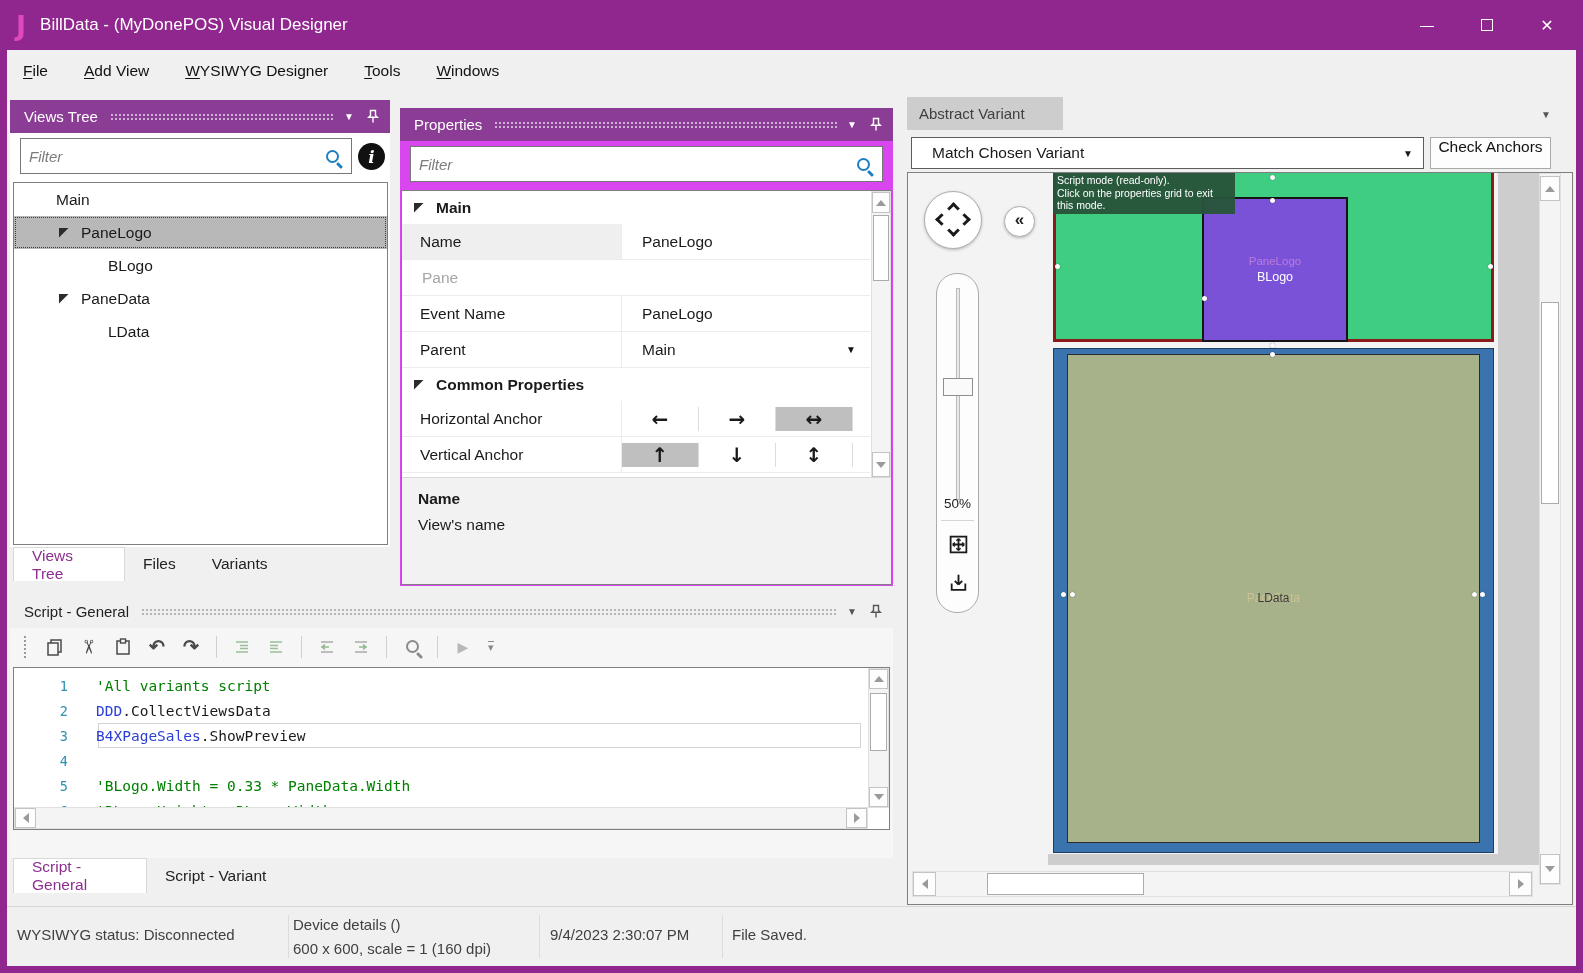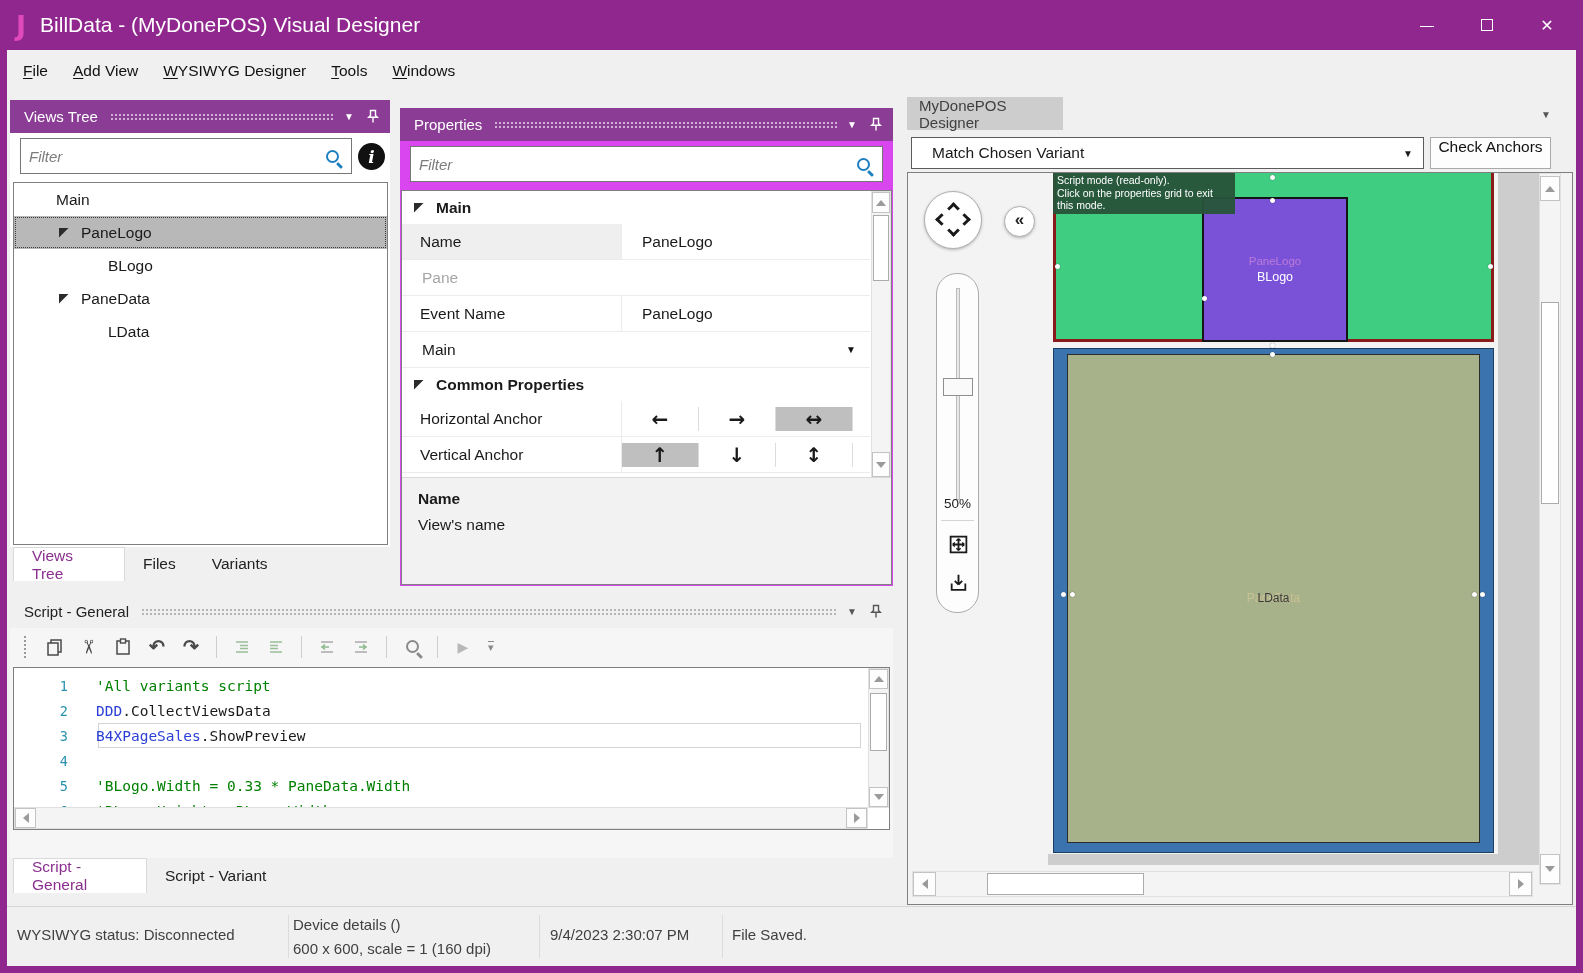--- a/index.html
+++ b/index.html
@@ -9,28 +9,28 @@
     background: #f0f0f0;
     position: relative;
     overflow: hidden;
     color:#1a1a1a;
   }
   .abs { position:absolute; }
 
   
   .titlebar { left:0; top:0; width:1583px; height:50px; background:#90278E; display:flex; align-items:center; color:#fff; }
   .app-logo { font-size:27px; font-weight:bold; color:#E049BC; margin-left:16px; font-family:"DejaVu Sans",sans-serif; }
-  .win-title { font-size:21px; margin-left:14px; color:#fff; }
+  .win-title { font-size:17px; margin-left:14px; color:#fff; }
   .winbtns { position:absolute; right:6px; top:0; height:50px; display:flex; }
   .winbtn { width:60px; height:50px; display:flex; align-items:center; justify-content:center; color:#fff; font-size:16px; }
   .maxbox { width:12px; height:12px; border:1.5px solid #fff; display:inline-block; }
   .edge { background:#90278E; }
 
   
-  .menubar { left:7px; top:50px; width:1569px; height:42px; background:#f0f0f0; display:flex; align-items:center; gap:1px; }
+  .menubar { left:7px; top:50px; width:1569px; height:42px; background:#f0f0f0; display:flex; align-items:center; gap:12px; }
   .menu-item { font-size:15.5px; padding:6px 12px; color:#111; }
   .menu-item:first-child { margin-left:4px; }
   .mn { text-decoration:underline; text-underline-offset:2px; }
 
   
   .phead { height:33px; display:flex; align-items:center; background:#8B3D95; color:#fff; padding:0 10px 0 14px; }
   .phead .t { font-size:15px; }
   .dots { flex:1; height:9px; margin:2px 10px 0 12px; background-image:radial-gradient(rgba(255,255,255,.6) 1px, transparent 1.3px); background-size:4px 4px; }
   .phead-light { height:33px; display:flex; align-items:center; background:#f0f0f0; color:#333; padding:0 10px 0 14px; }
   .dots-dark { flex:1; height:9px; margin:2px 10px 0 12px; background-image:radial-gradient(rgba(110,110,110,.45) 1px, transparent 1.3px); background-size:4px 4px; }
@@ -212,20 +212,23 @@
       </div>
       <div class="prow">
         <div class="plabel">
             <span>Event Name</span>
           </div>
         <div class="pvalue">
             <span>PaneLogo</span>
           </div>
       </div>
       <div class="prow">
+        <div class="plabel">
+            <span>Parent</span>
+          </div>
         <div class="pvalue">
           <span>Main</span>
           <span class="abs" style="right:14px;font-size:10px;color:#111;">▼</span>
         </div>
       </div>
       <div class="grouph">
         <span class="expander" style="margin:0 12px 0 12px;"></span>
         <span>Common Properties</span>
       </div>
       <div class="prow">
@@ -378,21 +381,21 @@
         </div>
     </div>
   </div>
 </div>
 <div class="abs tabstrip" style="left:13px;top:858px;height:35px;">
   <span class="tab active" style="width:134px;">Script - General</span>
   <span class="tab">Script - Variant</span>
 </div>
 
 <div class="abs" style="left:907px;top:97px;width:156px;height:33px;background:#cdcdcd;display:flex;align-items:center;padding-left:12px;font-size:15px;color:#3f3f3f;">
-  <span>MyDonePOS Designer</span>
+  <span>Abstract Variant</span>
 </div>
 <span class="abs caret" style="left:1541px;top:110px;color:#555;">▼</span>
 
 <div class="abs combo" style="left:911px;top:137px;width:513px;height:32px;">
   <span>Match Chosen Variant</span>
   <span class="abs" style="right:10px;font-size:10px;">▼</span>
 </div>
 <div class="abs pushbtn" style="left:1430px;top:137px;width:121px;height:32px;">
   <span>Check Anchors</span>
 </div>

